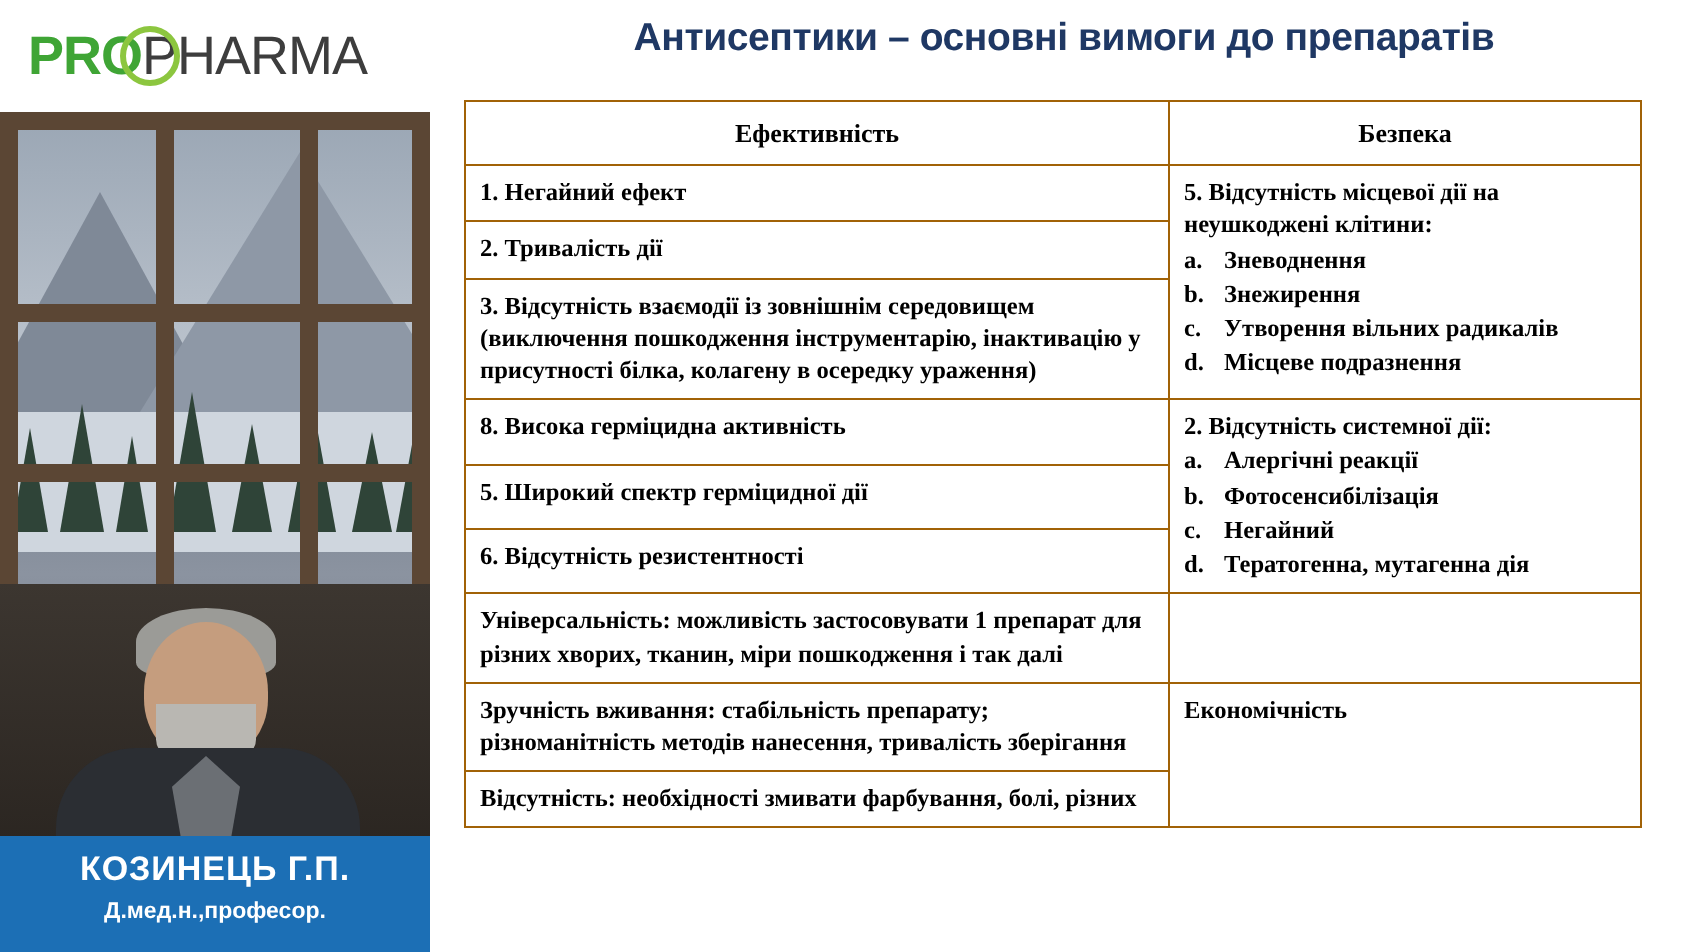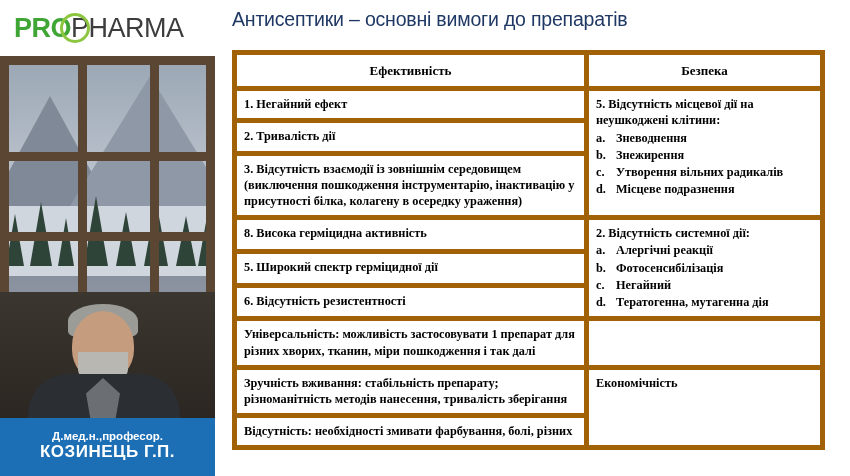--- a/index.html
+++ b/index.html
@@ -183,35 +183,36 @@
     width: 635px; height: 476px;
     background: #ffffff;
     padding: 0;
   }
   #slide-title {
     position: absolute;
     left: 17px; top: 8px;
     width: 600px;
     font-family: "Liberation Sans", sans-serif;
     font-size: 19.5px;
-    font-weight: normal;
+    font-weight: bold;
     color: #1f3864;
     letter-spacing: -0.2px;
+    text-align: center;
   }
 
   
   #req-table {
     position: absolute;
     left: 17px; top: 50px;
     width: 588px;
     border-collapse: collapse;
     table-layout: fixed;
   }
   #req-table td, #req-table th {
-    border: 5px solid #a16207;
+    border: 1px solid #a16207;
     vertical-align: top;
     padding: 5px 7px 6px 7px;
     font-family: "Liberation Serif", serif;
     font-size: 12.3px;
     font-weight: bold;
     color: #000000;
     line-height: 1.32;
   }
   #req-table th {
     text-align: center;
@@ -274,22 +275,22 @@
 
       <div id="interior"></div>
       <div id="person-hair"></div>
       <div id="person-head"></div>
       <div id="person-beard"></div>
       <div id="person-body"></div>
       <div id="person-shirt"></div>
     </div>
 
     <div id="nameplate">
+      <div id="name-main">КОЗИНЕЦЬ Г.П.</div>
       <div id="name-sub">Д.мед.н.,професор.</div>
-      <div id="name-main">КОЗИНЕЦЬ Г.П.</div>
     </div>
   </div>
 
   <div id="content">
 
     <div id="slide-title">Антисептики – основні вимоги до препаратів</div>
 
     <table id="req-table">
       <colgroup>
         <col class="col-a">

